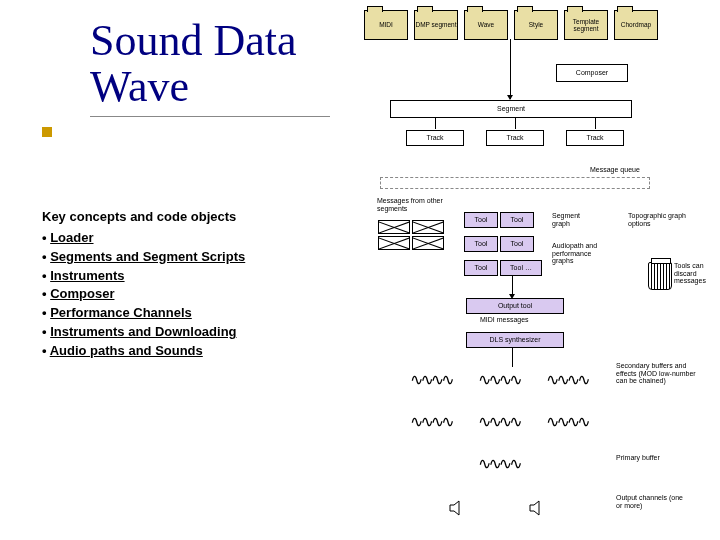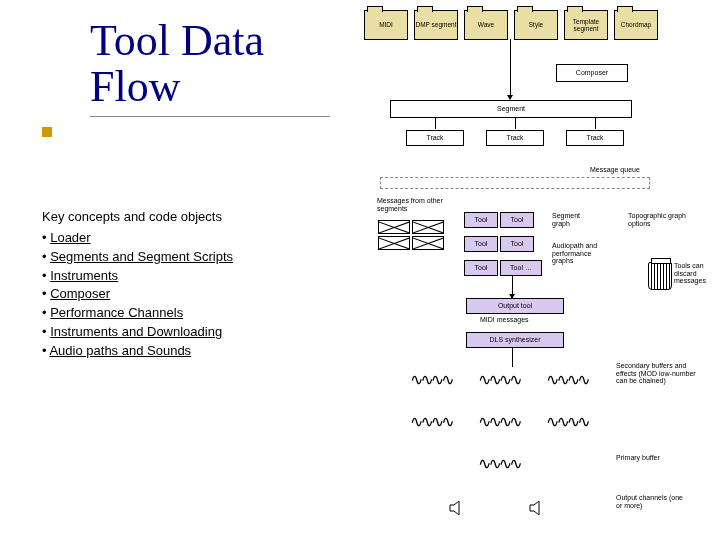--- a/index.html
+++ b/index.html
@@ -32,20 +32,21 @@
     height: 10px;
     background: #cc9900;
   }
   .concepts {
     position: absolute;
     left: 42px;
     top: 208px;
     font-size: 13px;
     color: #000;
     line-height: 1.45;
+    font-weight: bold;
   }
   .concepts .hdr { display:block; margin-bottom:2px;}
   .concepts a {
     color: #000;
     text-decoration: underline;
     text-align: right;
   }
   .concepts .row::before {
     content: "• ";
   }
@@ -155,21 +156,21 @@
     position:absolute;
     width:0;height:0;
     border-left:3px solid transparent;
     border-right:3px solid transparent;
     border-top:5px solid #000;
   }
 </style>
 </head>
 <body>
 
-<div class="title">Tool Data Flow</div>
+<div class="title">Sound Data Wave</div>
 <div class="title-dot"></div>
 
 <div class="concepts">
   <span class="hdr">Key concepts and code objects</span>
   <div class="row"><a href="#">Loader</a></div>
   <div class="row"><a href="#">Segments and Segment Scripts</a></div>
   <div class="row"><a href="#">Instruments</a></div>
   <div class="row"><a href="#">Composer</a></div>
   <div class="row"><a href="#">Performance Channels</a></div>
   <div class="row"><a href="#">Instruments and Downloading</a></div>

